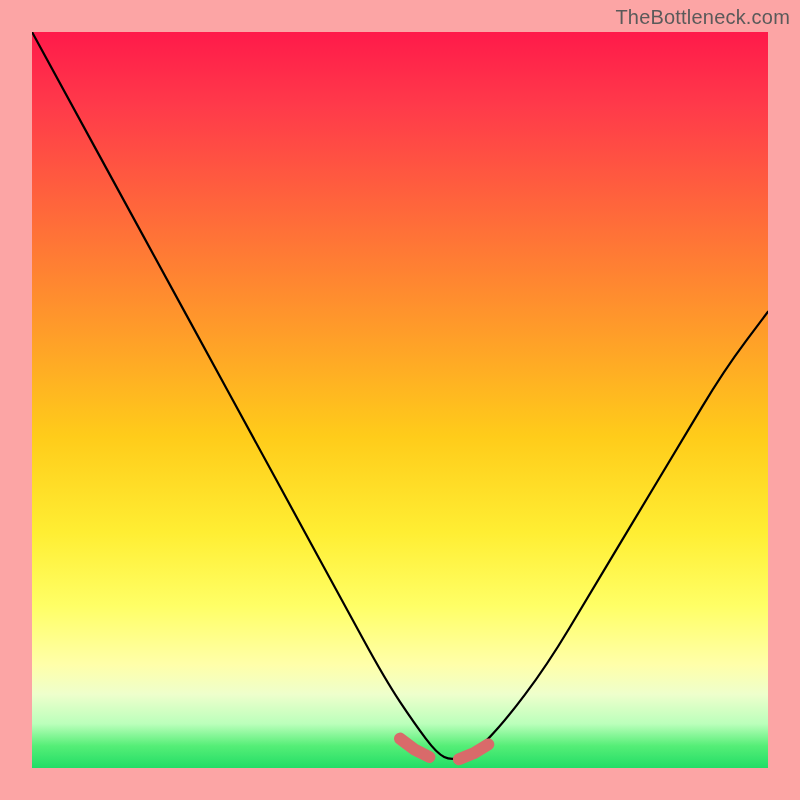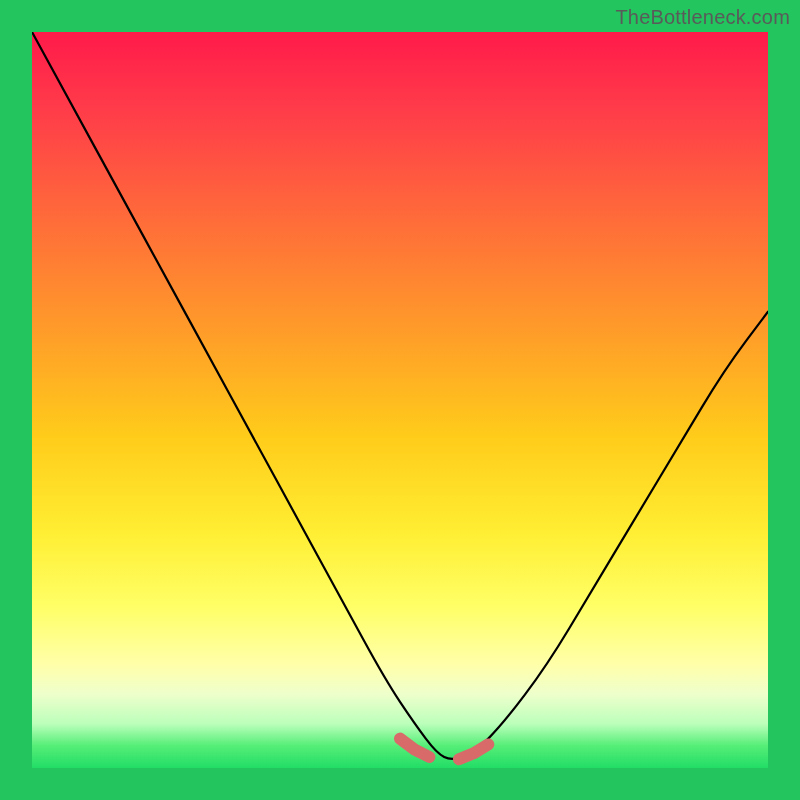--- a/index.html
+++ b/index.html
@@ -1,17 +1,17 @@
 <!DOCTYPE html>
 <html><head>
 <meta charset="utf-8">
 <style>
   * { margin: 0; padding: 0; box-sizing: border-box; }
   body { width: 800px; height: 800px; background: #000; position: relative; overflow: hidden; }
-  .outer { position: absolute; top: 0; left: 0; width: 800px; height: 800px; background: #22c55e; }
+  .outer { position: absolute; top: 0; left: 0; width: 800px; height: 800px; background: #fca5a5; }
   .plot-area {
     position: absolute;
     top: 32px;
     left: 32px;
     width: 736px;
     height: 736px;
     overflow: hidden;
   }
   .gradient-bg {
     position: absolute;

